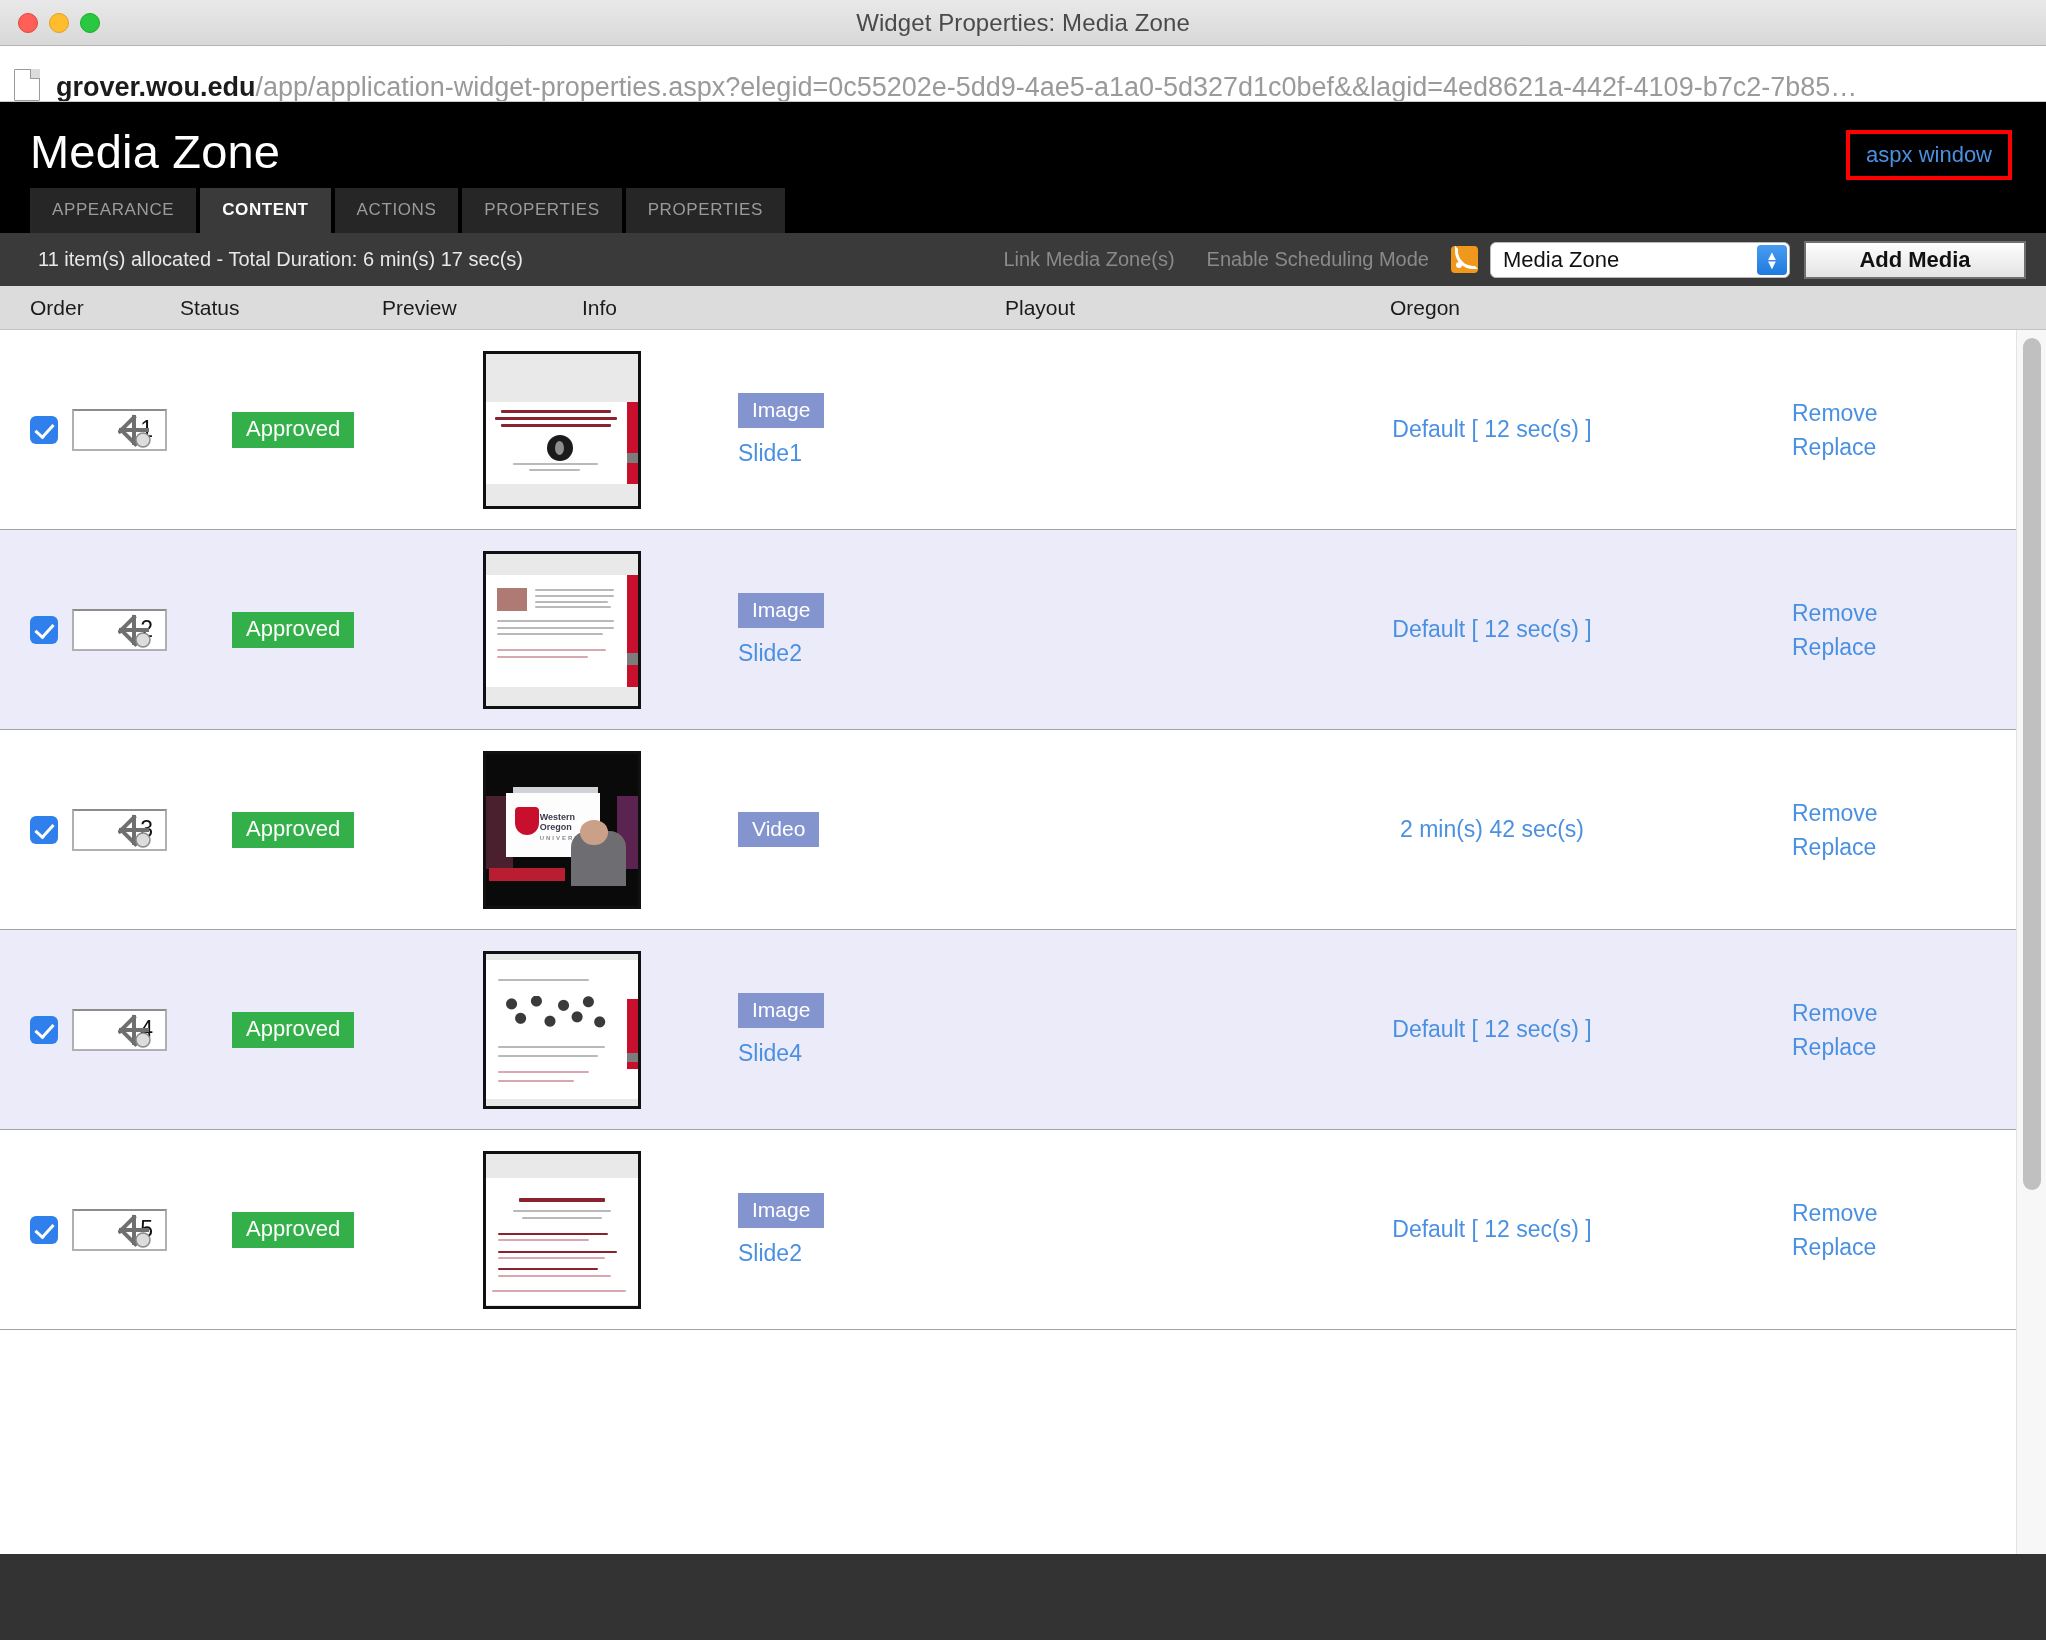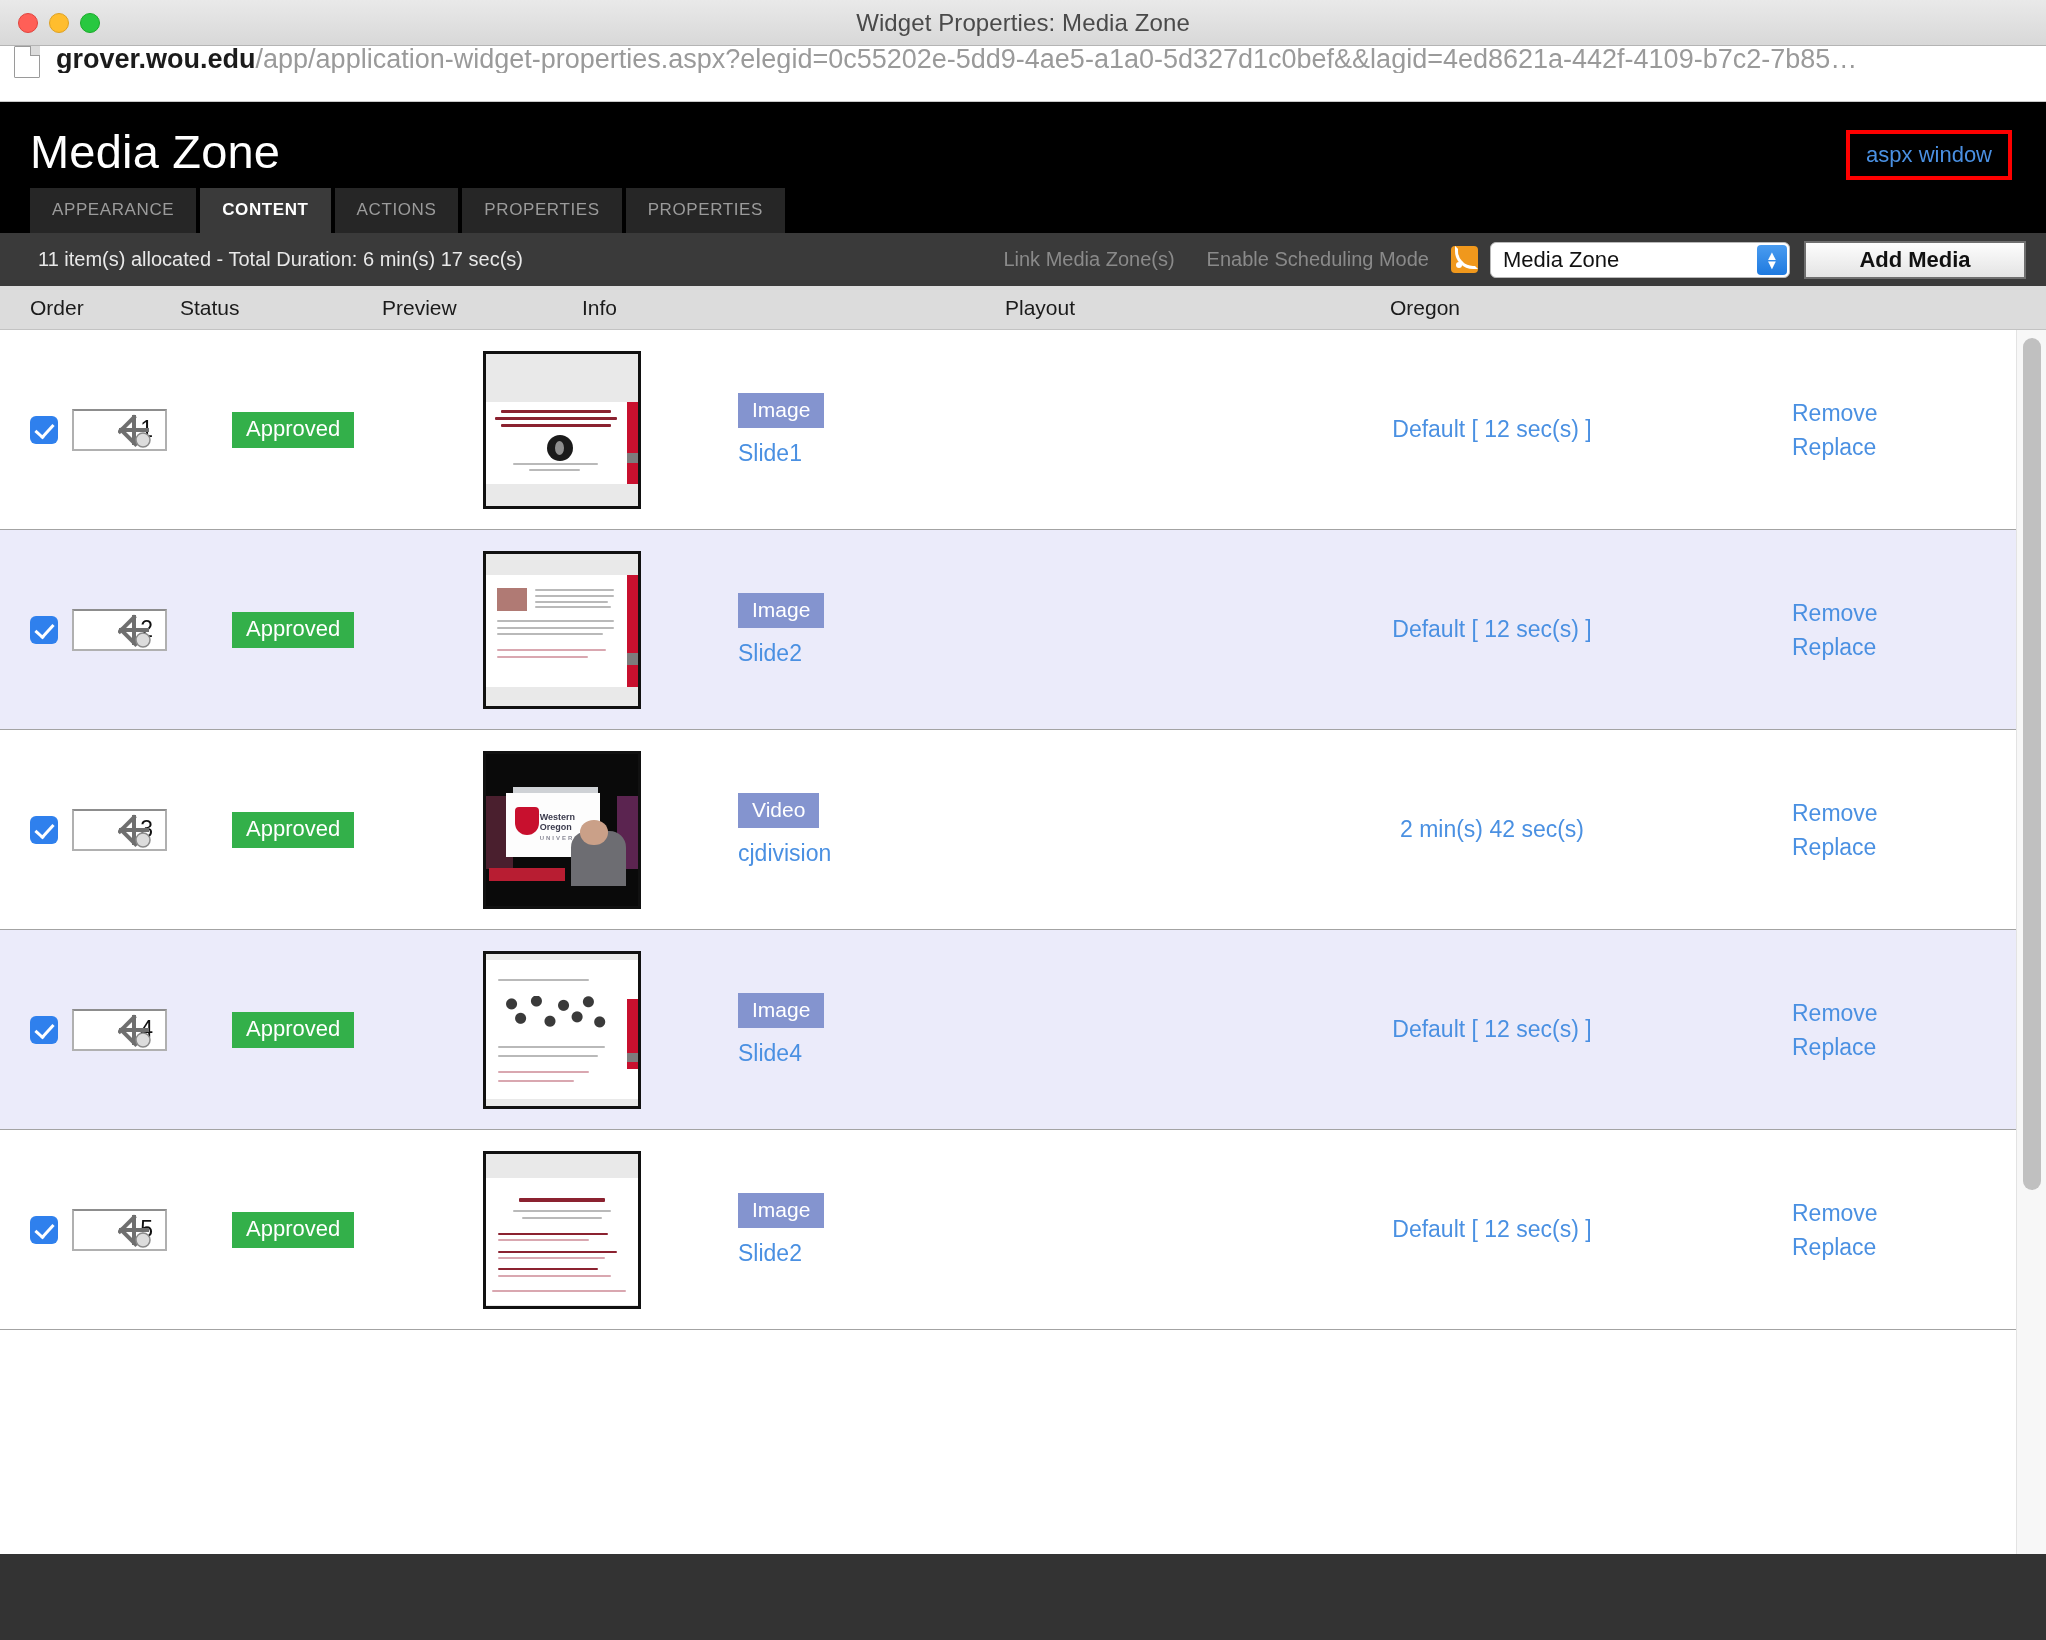--- a/index.html
+++ b/index.html
@@ -38,21 +38,21 @@
   .win-title {
     position: absolute; left: 0; right: 0; text-align: center;
     font-size: 24px; color: #4a4a4a; letter-spacing: 0.1px;
     pointer-events: none;
   }
 
   .urlbar {
     height: 56px;
     background: #ffffff;
     border-bottom: 1px solid #c9c9c9;
-    display: flex; align-items: flex-start;
+    display: flex; align-items: flex-end;
     padding: 0 14px;
     flex: 0 0 56px;
     overflow: hidden;
   }
   .page-icon {
     width: 26px; height: 32px;
     border: 1px solid #9a9a9a;
     background: #fff;
     position: relative;
     margin-right: 16px;
@@ -538,21 +538,20 @@
             <span class="vid-logo-shield"></span>
             <span class="vid-logo-text">Western Oregon<br><span style="font-size:6px;letter-spacing:2px;color:#8a8a97;">UNIVERSITY</span></span>
           </span>
           <span class="vid-person"></span>
           <span class="vid-head"></span>
           <span class="vid-lowerthird"></span>
         </div>
       </div>
       <div class="c-info">
         <span class="type-badge">Video</span>
-        <span class="info-name">cjdivision</span>
       </div>
       <div class="c-playout">
         <span class="playout-link">2 min(s) 42 sec(s)</span>
       </div>
       <div class="c-options">
         <span class="opt-link">Remove</span>
         <span class="opt-link">Replace</span>
       </div>
     </div>
 

